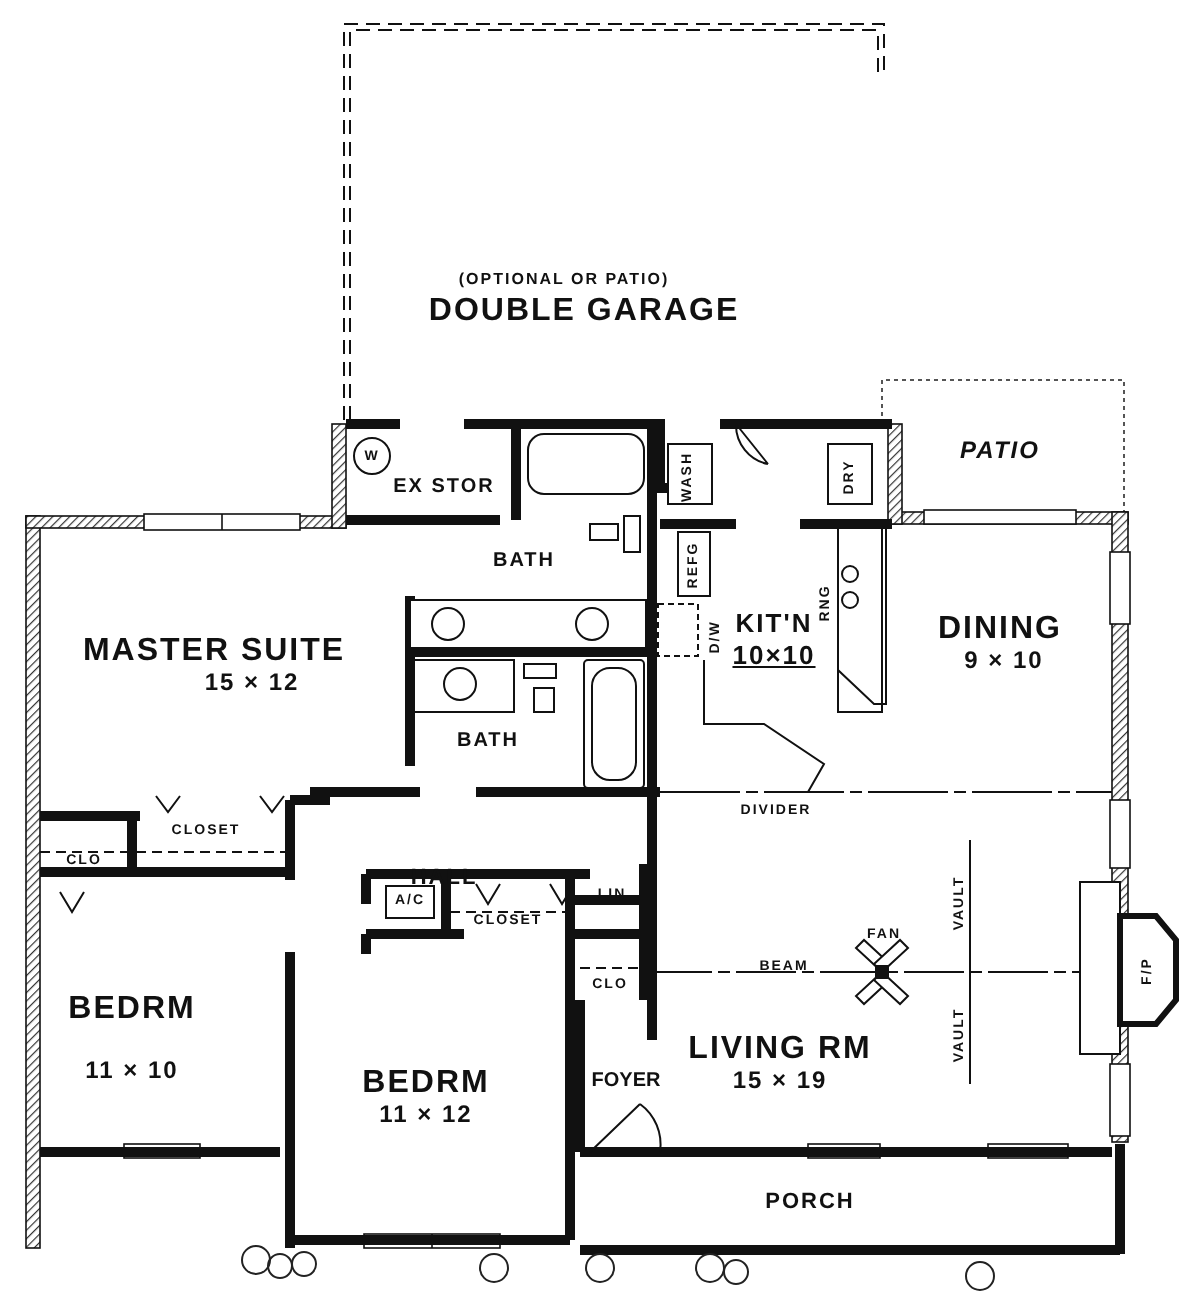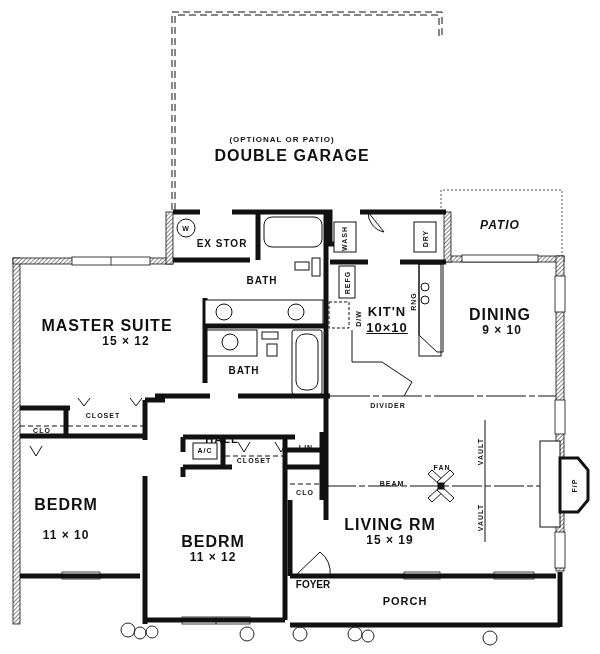--- a/index.html
+++ b/index.html
@@ -214,21 +214,21 @@
 <div class="lbl xs" style="left:254px;top:457px;">CLOSET</div>
 <div class="lbl xs" style="left:306px;top:444px;">LIN</div>
 <div class="lbl xs" style="left:305px;top:489px;">CLO</div>
 
 <div class="lbl big" style="left:66px;top:497px;">BEDRM</div>
 <div class="lbl dim" style="left:66px;top:514px;margin-top:15px;">11 × 10</div>
 
 <div class="lbl big" style="left:213px;top:534px;">BEDRM</div>
 <div class="lbl dim" style="left:213px;top:551px;">11 × 12</div>
 
-<div class="lbl sm" style="left:313px;top:536px;font-size:10px;letter-spacing:0;margin-top:44px;">FOYER</div>
+<div class="lbl sm" style="left:313px;top:536px;font-size:10px;letter-spacing:0;">FOYER</div>
 
 <div class="lbl big" style="left:390px;top:517px;">LIVING RM</div>
 <div class="lbl dim" style="left:390px;top:534px;">15 × 19</div>
 
 <div class="lbl big" style="left:405px;top:596px;font-size:11px;">PORCH</div>
 
 <div class="lbl xs" style="left:442px;top:464px;">FAN</div>
 <div class="lbl xs" style="left:392px;top:480px;">BEAM</div>
 <div class="lbl xs vert" style="left:480px;top:448px;">VAULT</div>
 <div class="lbl xs vert" style="left:480px;top:514px;">VAULT</div>

